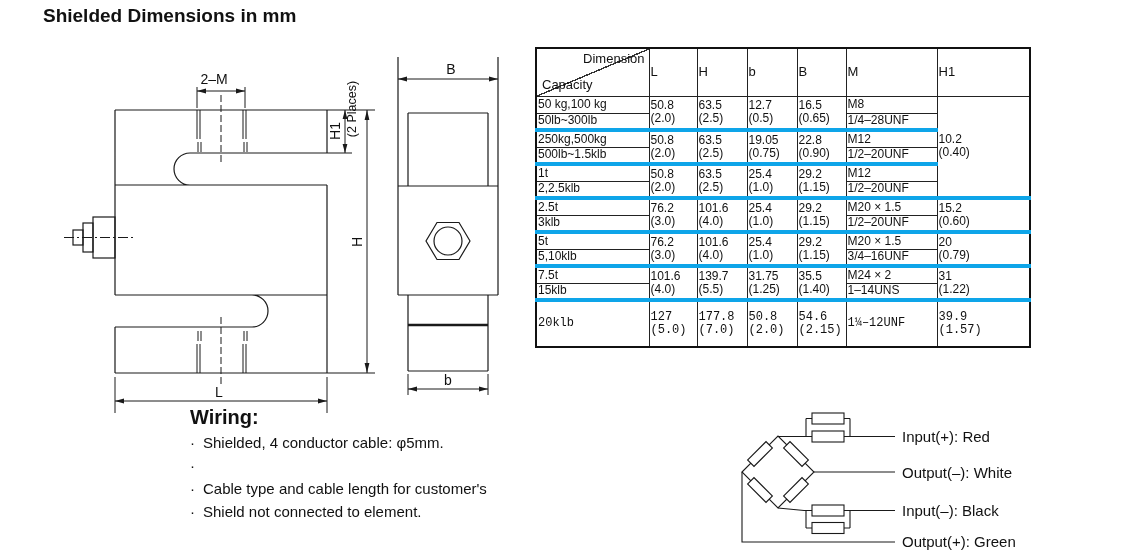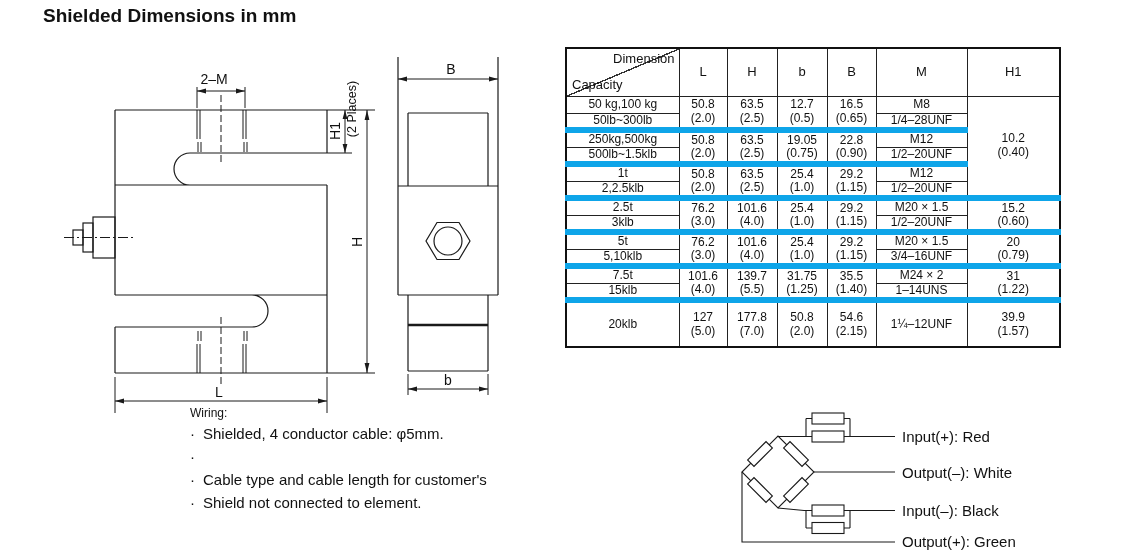--- a/index.html
+++ b/index.html
@@ -6,40 +6,40 @@
   body{width:1128px;height:556px;position:relative;overflow:hidden;
        font-family:"Liberation Sans",sans-serif;color:#111;}
   #page-title{position:absolute;left:43px;top:5px;font-size:19px;font-weight:bold;}
   #drawing-layer{position:absolute;left:0;top:0;}
   svg text{fill:#111;font-family:"Liberation Sans",sans-serif;}
   .dimlabel{font-size:14px;}
   .dimlabel-sm{font-size:12.5px;}
   .bridge-label{font-size:15px;}
 
   
-  #dim-table{position:absolute;left:565px;top:47px;border-collapse:collapse;
+  #dim-table{position:absolute;left:535px;top:47px;border-collapse:collapse;
              table-layout:fixed;width:494px;font-size:12px;line-height:1.12;
-             text-align:center;border:2px solid #111;}
+             text-align:left;border:2px solid #111;}
   #dim-table td,#dim-table th{border:1px solid #222;padding:0 1px;
              vertical-align:middle;font-weight:400;overflow:hidden;}
   #dim-table thead tr{height:48px;}
   #dim-table tbody tr{height:17px;margin-left:40px;}
-  #dim-table tbody tr.tall{height:47px;}
-  #dim-table tbody tr.group-start td{border-top:6px solid #0ea5e9;}
+  #dim-table tbody tr.tall{height:47px;font-family:Liberation Mono, monospace;}
+  #dim-table tbody tr.group-start td{border-top:4px solid #0ea5e9;}
   #dim-table th{font-size:13px;}
   th.diag{position:relative;font-size:12px;
     background:linear-gradient(to bottom right,
       transparent calc(50% - 0.7px), #333 calc(50% - 0.7px),
       #333 calc(50% + 0.7px), transparent calc(50% + 0.7px));}
   th.diag .diag-top{position:absolute;top:3px;right:4px;}
   th.diag .diag-bot{position:absolute;bottom:3px;left:5px;}
 
   
   #wiring{position:absolute;left:190px;top:406px;width:420px;font-size:15px;}
-  #wiring .w-title{font-size:12px;font-weight:normal;margin-bottom:2px;}
+  #wiring .w-title{font-size:20px;font-weight:bold;margin-bottom:2px;}
   .w-line{display:flex;line-height:23px;}
   .w-marker{width:13px;flex:none;}
   .w-line.cont{padding-left:8px;}
 </style>
 </head>
 <body>
 
 <div id="page-title">Shielded Dimensions in mm</div>
 
 <svg id="drawing-layer" width="1128" height="556" viewBox="0 0 1128 556">

